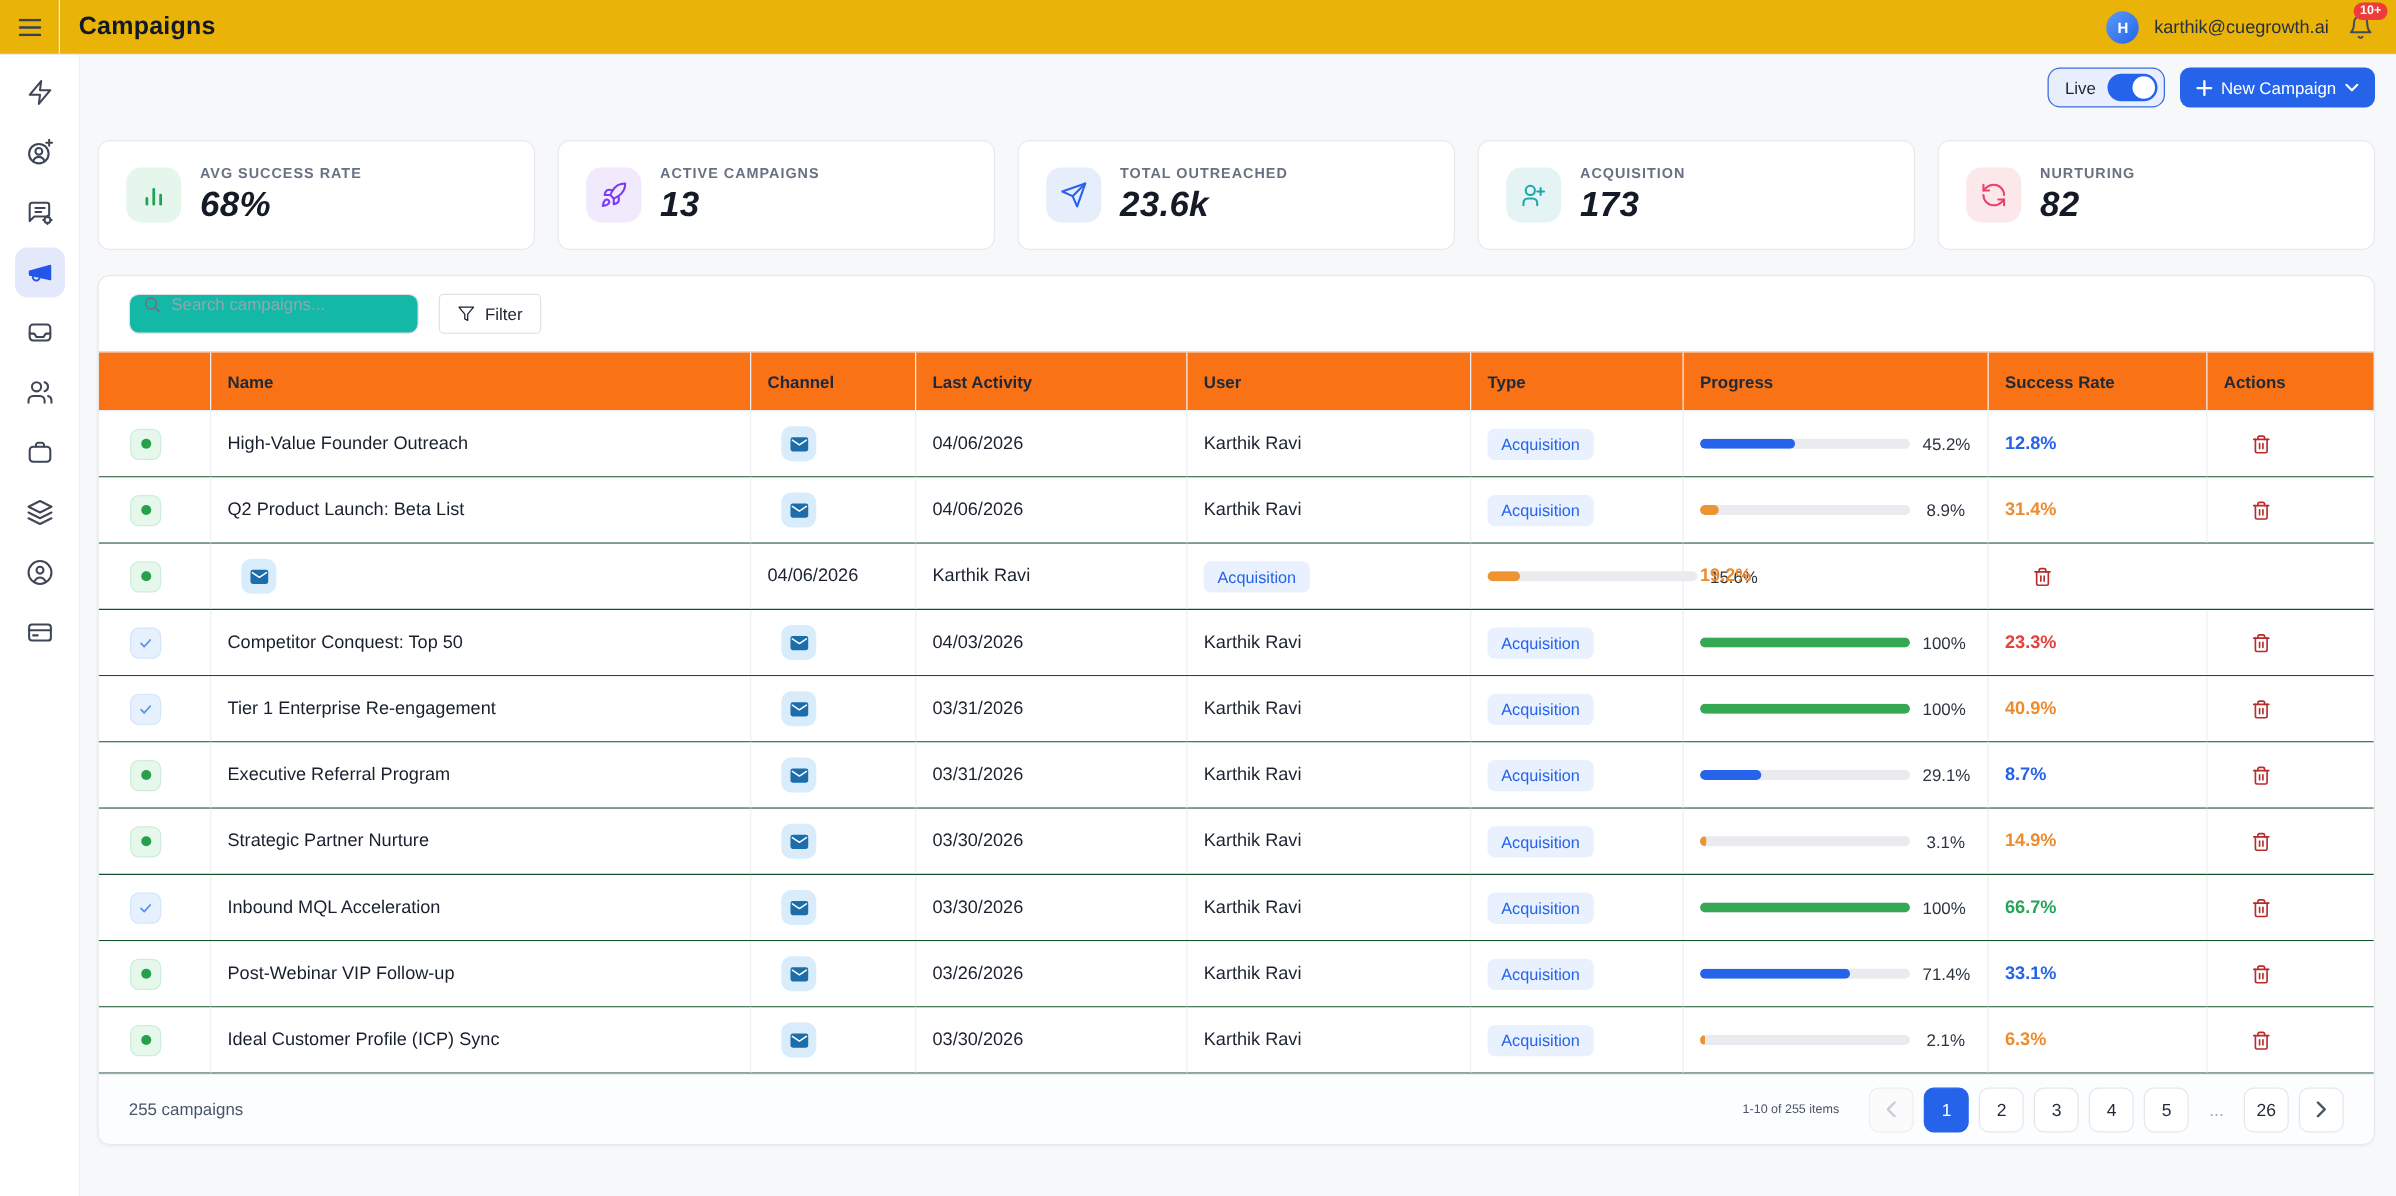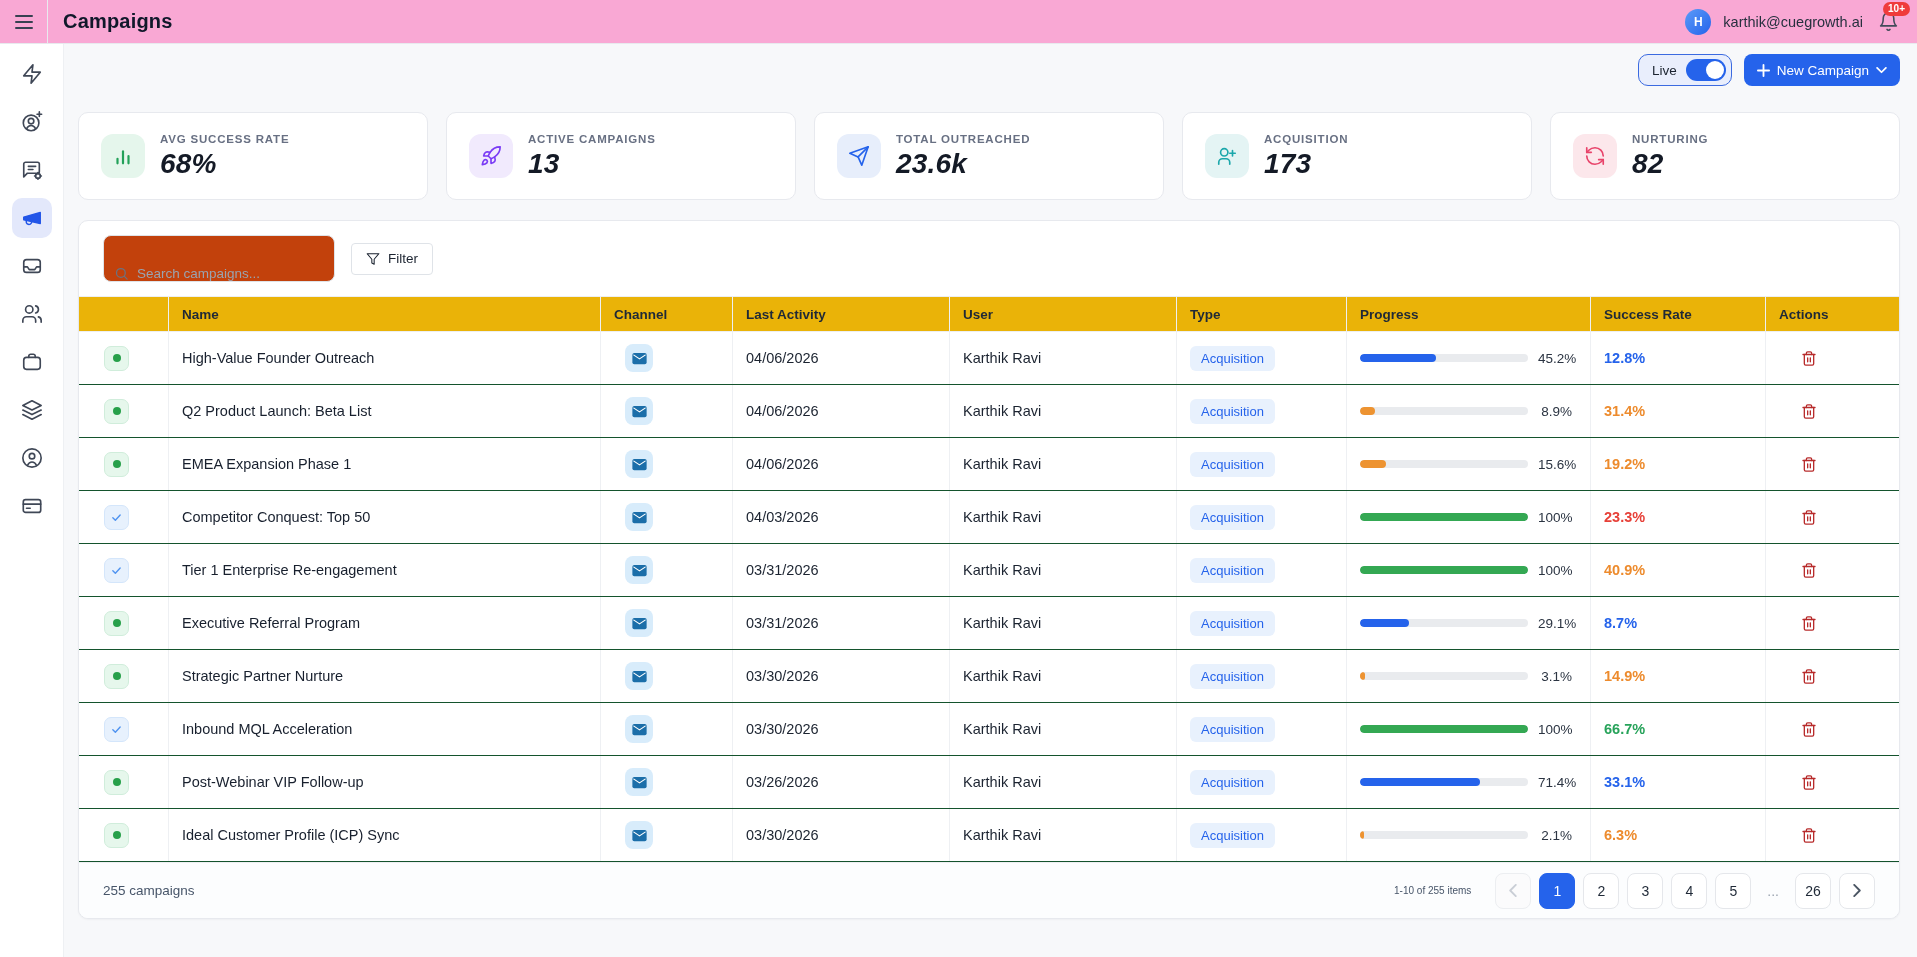--- a/index.html
+++ b/index.html
@@ -1,20 +1,20 @@
 <!DOCTYPE html>
 <html><head>
 <meta charset="utf-8">
 <style>
   * { box-sizing: border-box; margin: 0; padding: 0; }
   html,body { width:1917px; height:957px; overflow:hidden; background:#f7f8fa;
     font-family:"Liberation Sans", sans-serif; color:#161d2b; }
 
   
-  .topbar { height:44px; background:#f9a8d4; border-bottom:1px solid #e8eaee;
+  .topbar { height:44px; background:#eab308; border-bottom:1px solid #e8eaee;
     display:flex; align-items:center; }
   .burger-wrap { width:48px; height:100%; display:flex; align-items:center; justify-content:center;
     border-right:1px solid #e8eaee; cursor:pointer; }
   .page-title { margin-left:15px; font-size:20px; font-weight:700; color:#10182a; letter-spacing:.2px; }
   .topbar-right { margin-left:auto; display:flex; align-items:center; gap:12px; padding-right:16px; }
   .avatar { width:26px; height:26px; border-radius:50%; background:linear-gradient(135deg,#5b9bf8,#2563eb);
     color:#fff; font-size:12px; font-weight:700; display:flex; align-items:center; justify-content:center; }
   .user-email { font-size:14.5px; color:#27303f; }
   .bell-wrap { position:relative; width:26px; height:26px; display:flex; align-items:center; justify-content:center; cursor:pointer; }
   .bell-badge { position:absolute; top:-7px; right:-9px; background:#ef3b3b; color:#fff;
@@ -49,32 +49,32 @@
     display:flex; align-items:center; gap:15px; padding-left:22px; }
   .stat-icon { width:44px; height:44px; border-radius:12px; display:flex; align-items:center; justify-content:center; flex:none; }
   .stat-icon svg { width:22px; height:22px; }
   .stat-label { font-size:11.5px; font-weight:600; letter-spacing:.07em; color:#687083; text-transform:uppercase; }
   .stat-value { font-size:28px; font-weight:700; color:#141a26; margin-top:3px; letter-spacing:.2px;font-style:italic; }
 
   
   .table-card { margin-top:20px; background:#fff; border:1px solid #e7e9ee; border-radius:10px;
     overflow:hidden; box-shadow:0 1px 2px rgba(16,24,40,.04); }
   .table-toolbar { display:flex; align-items:center; gap:16px; padding:14px 24px; }
-  .search-box { display:flex; align-items:flex-end; gap:8px; width:232px; height:47px;
-    border:1px solid #dfe3e8; border-radius:8px; padding:0 10px; background:#c2410c; }
+  .search-box { display:flex; align-items:flex-start; gap:8px; width:232px; height:32px;
+    border:1px solid #dfe3e8; border-radius:8px; padding:0 10px; background:#14b8a6; }
   .search-box input { border:none; outline:none; flex:1; font-size:13.5px; font-family:inherit; color:#1b2330; background:transparent; }
   .search-box input::placeholder { color:#9aa3af; }
   .filter-btn { display:flex; align-items:center; gap:8px; height:32px; padding:0 14px;
     border:1px solid #dfe3e8; border-radius:4px; background:#fff; font-size:13.5px; font-weight:500;
     color:#1b2330; font-family:inherit; cursor:pointer; }
 
   .grid-row { display:grid; grid-template-columns:90px 432px 132px 217px 227px 170px 244px 175px 1fr; }
   .th, .td { border-right:1px solid #eef0f3; display:flex; align-items:center; padding-left:13px; }
   .th:last-child, .td:last-child { border-right:none; }
-  .thead { background:#eab308; border-top:1px solid #edeff2; border-bottom:1px solid #edeff2; height:36px; }
+  .thead { background:#f97316; border-top:1px solid #edeff2; border-bottom:1px solid #edeff2; height:48px; }
   .th { font-size:13.5px; font-weight:600; color:#1f2937; }
   .tr { height:53px; border-bottom:1px solid #14532d; background:#fff; }
 
   .td-status { padding-left:25px; }
   .status-chip { width:25px; height:25px; border-radius:7px; display:flex; align-items:center; justify-content:center; }
   .status-chip .dot { width:8px; height:8px; border-radius:50%; background:#27a04a; display:none; }
   .status-chip .check { display:none; }
   .status-chip.active { background:#e6f7ec; border:1px solid #d0eddb; }
   .status-chip.active .dot { display:block; }
   .status-chip.done { background:#e7f1fd; border:1px solid #d4e6fb; }
@@ -411,21 +411,20 @@
             </div>
           </div>
 
           <div class="grid-row tr">
             <div class="td td-status">
               <span class="status-chip active">
                 <span class="dot"></span>
 
               </span>
             </div>
-            <div class="td td-name">EMEA Expansion Phase 1</div>
             <div class="td td-channel">
               <span class="channel-chip">
                 <svg width="15" height="13" viewBox="0 0 20 16">
                   <rect x="0.5" y="0.5" width="19" height="15" rx="2.5" fill="#1b6ea9"></rect>
                   <path d="m2.5 3.5 7.5 5 7.5-5" fill="none" stroke="#fff" stroke-width="1.6" stroke-linecap="round" stroke-linejoin="round"></path>
                 </svg>
               </span>
             </div>
             <div class="td td-date">04/06/2026</div>
             <div class="td td-user">Karthik Ravi</div>

